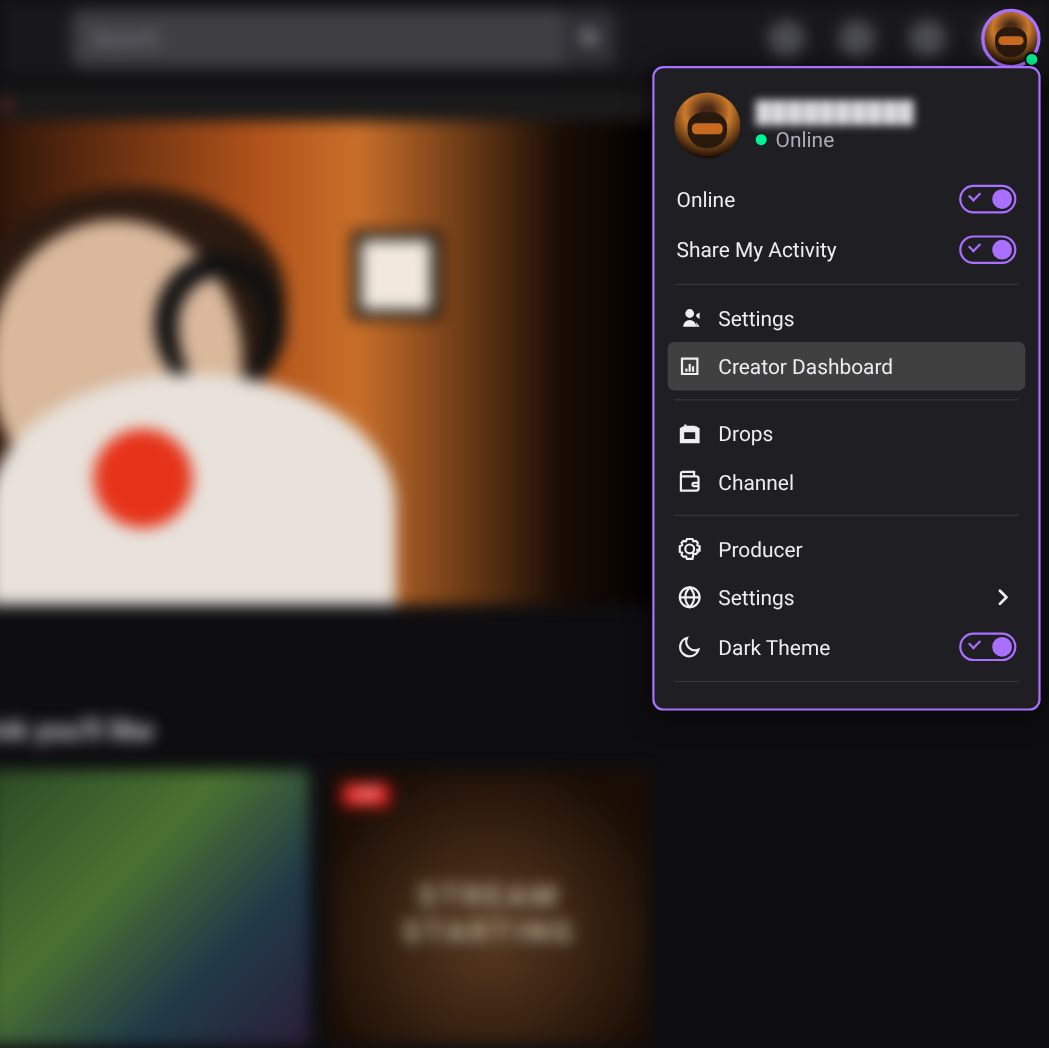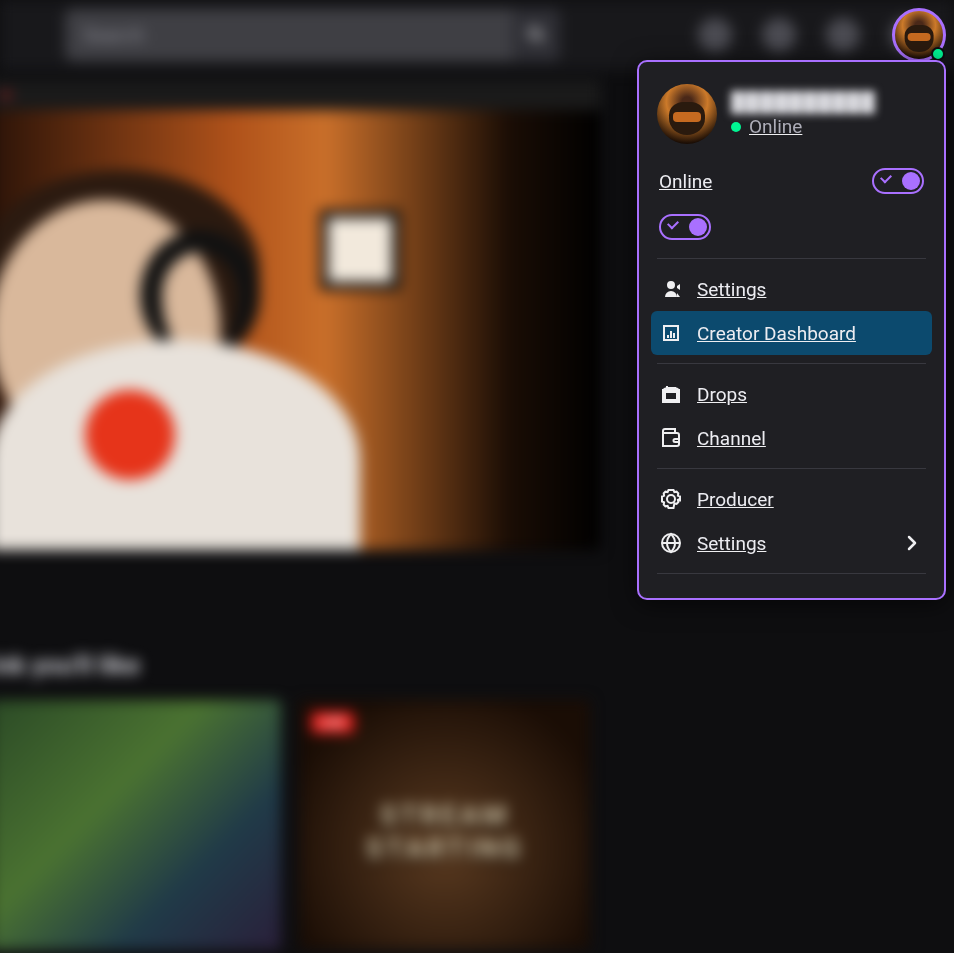--- a/index.html
+++ b/index.html
@@ -159,28 +159,27 @@
   .nav-online-dot {
     position:absolute; right:1px; bottom:1px;
     width:14px; height:14px; border-radius:50%;
     background:#00f593; border:2px solid #0e0e10;
   }
 
   
   .menu {
     position:absolute;
     top:60px; right:8px;
-    width:309px;
+    width:353px;
     background:#1f1f23;
     border:2px solid #a970ff;
     border-radius:10px;
     padding:16px 12px;
     box-shadow:0 4px 24px rgba(0,0,0,0.6);
     font-size:19px;
-    text-decoration:underline;
   }
   .menu-header {
     display:flex; align-items:center; gap:14px;
     padding:6px 6px 14px 6px;
   }
   .menu-avatar {
     width:60px; height:60px; border-radius:50%;
     background: radial-gradient(circle at 50% 30%, #4a2818 10%, #cc7a2a 40%, #1a0d05 80%);
     position:relative; overflow:hidden; flex-shrink:0;
   }
@@ -199,21 +198,21 @@
   }
 
   .toggle-row, .menu-item {
     display:flex; align-items:center;
     padding:10px 8px;
     color:#ececf1;
     border-radius:6px;
     gap:14px;
     cursor:pointer;
   }
-  .menu-item.highlight { background:#0c4a6e; }
+  .menu-item.highlight { background:#404040; }
   .toggle-row .label { flex:1; }
 
   .toggle {
     width:52px; height:26px; border-radius:14px;
     border:2px solid #a970ff;
     position:relative; flex-shrink:0;
   }
   .toggle.on .knob {
     position:absolute; right:2px; top:2px;
     width:18px; height:18px; border-radius:50%;
@@ -306,20 +305,21 @@
   </div>
 
   <div class="toggle-row">
     <span class="label">Online</span>
     <div class="toggle on">
         <div class="check"></div>
         <div class="knob"></div>
       </div>
   </div>
   <div class="toggle-row">
+    <span class="label">Share My Activity</span>
     <div class="toggle on">
         <div class="check"></div>
         <div class="knob"></div>
       </div>
   </div>
 
   <div class="divider"></div>
 
   <div class="menu-item">
     <svg class="icon" viewBox="0 0 24 24">
@@ -360,17 +360,27 @@
   <div class="menu-item">
     <svg class="icon" viewBox="0 0 24 24">
         <circle cx="12" cy="12" r="9" fill="none" stroke="#efeff1" stroke-width="2"></circle>
         <path d="M3 12h18M12 3c2.5 2.5 4 5.5 4 9s-1.5 6.5-4 9c-2.5-2.5-4-5.5-4-9s1.5-6.5 4-9z" fill="none" stroke="#efeff1" stroke-width="2"></path>
       </svg>
     <span>Settings</span>
     <svg class="icon chevron" viewBox="0 0 24 24">
         <path d="M9 6l6 6-6 6" fill="none" stroke="#efeff1" stroke-width="2.5" stroke-linecap="round" stroke-linejoin="round"></path>
       </svg>
   </div>
+  <div class="toggle-row">
+    <svg class="icon" viewBox="0 0 24 24">
+        <path d="M20 14.5A8 8 0 019.5 4 8.5 8.5 0 1020 14.5z" fill="none" stroke="#efeff1" stroke-width="2"></path>
+      </svg>
+    <span class="label">Dark Theme</span>
+    <div class="toggle on">
+        <div class="check"></div>
+        <div class="knob"></div>
+      </div>
+  </div>
 
   <div class="divider"></div>
 
 
 </div>
 
 </body></html>

